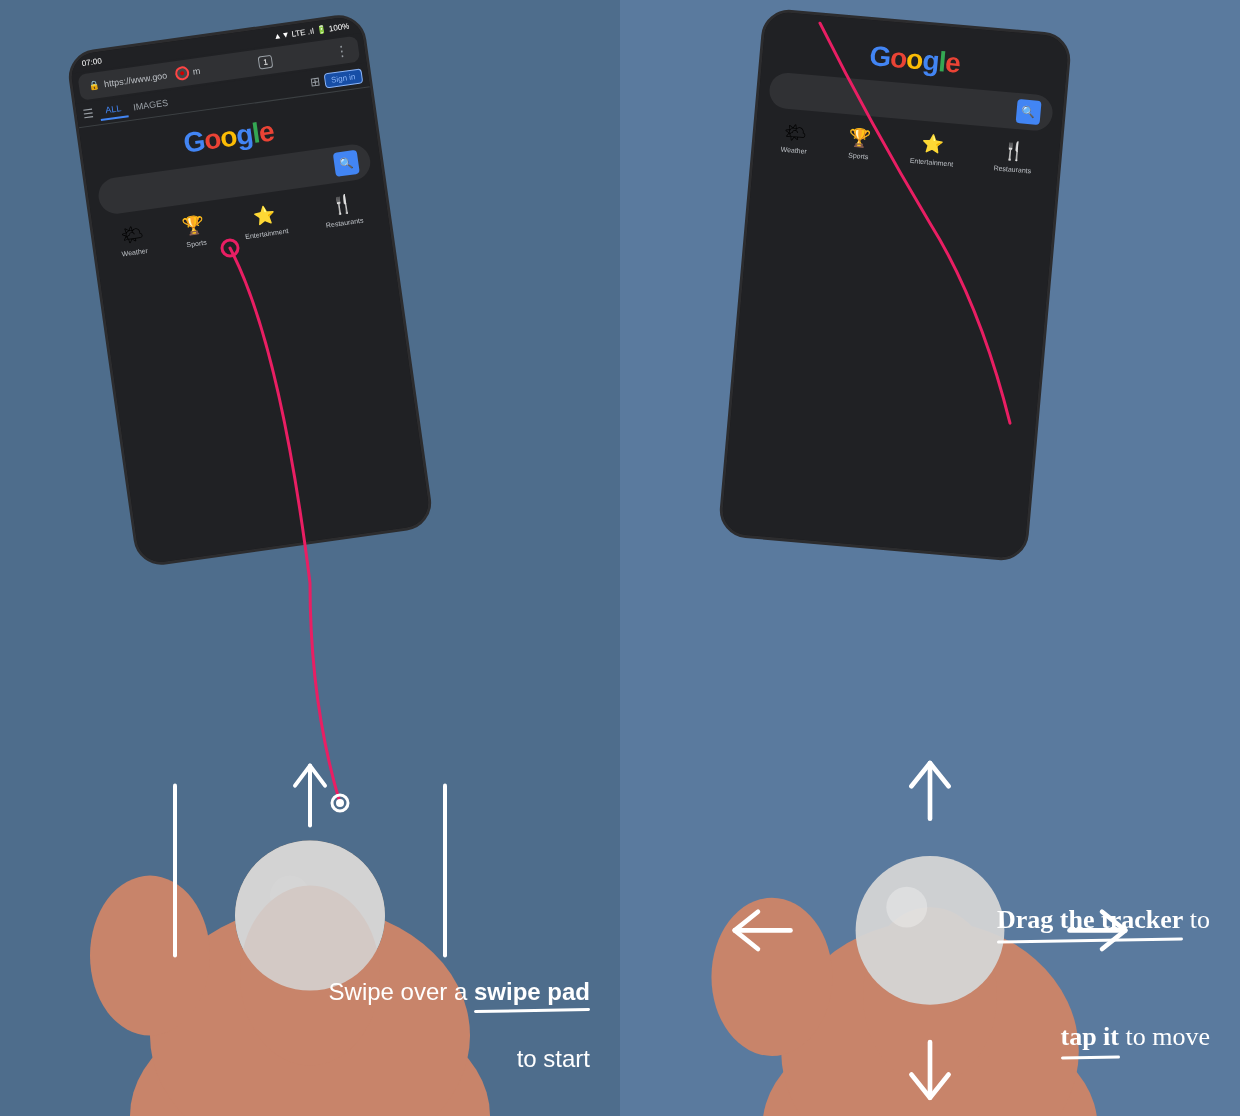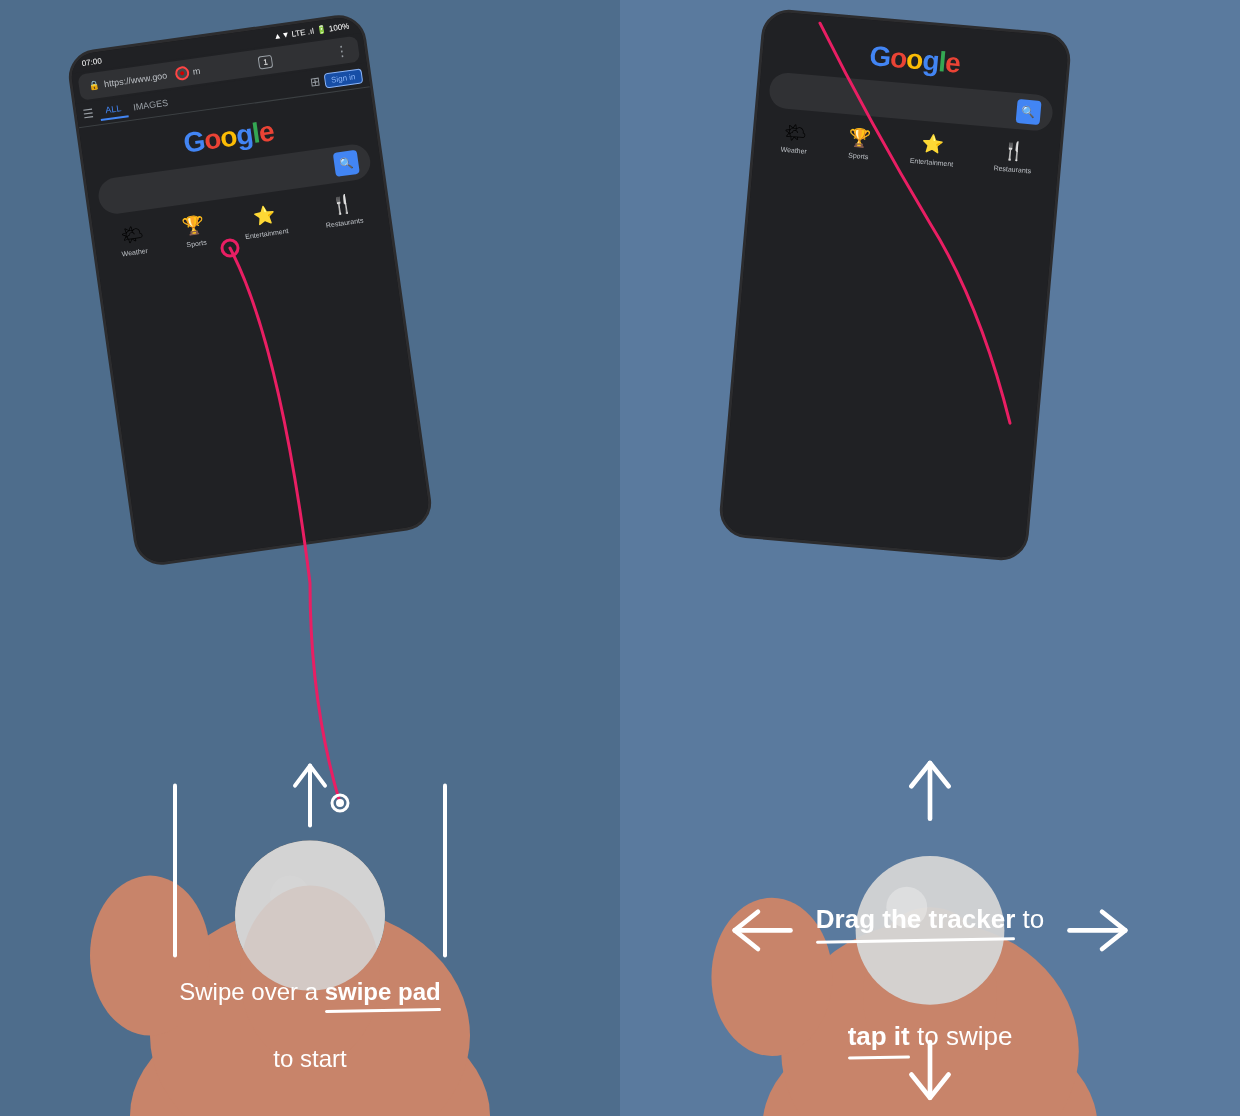--- a/index.html
+++ b/index.html
@@ -236,26 +236,27 @@
     
     .panel-text {
       position: absolute;
       bottom: 40px;
       left: 0;
       right: 0;
       padding: 0 30px;
       color: white;
       font-size: 24px;
       line-height: 1.4;
-      text-align: center;
+      text-align: right;
     }
 
     .panel-text-right {
       bottom: 50px;
-      text-align: center;
+      text-align: right;
+      font-family: Liberation Serif, serif;
     }
 
     .bold-text {
       font-weight: bold;
     }
 
     .underline-sketch {
       display: inline-block;
       position: relative;
     }
@@ -464,16 +465,16 @@
   </svg>
 
   <svg style="position:absolute;top:0;left:0;width:100%;height:40%;pointer-events:none;" viewBox="0 0 620 400">
     <path d="M 200 0 Q 250 100, 310 200 Q 360 280, 390 400" stroke="#e91e63" stroke-width="3" fill="none" stroke-linecap="round"></path>
   </svg>
 
   <div class="panel-text panel-text-right" style="bottom:60px;font-size:26px;line-height:1.5;">
     <span class="bold-text underline-sketch">Drag the tracker</span><span> to</span>
     <br>
     <br><br>
-    <span class="bold-text underline-sketch">tap it</span><span> to swipe</span>
+    <span class="bold-text underline-sketch">tap it</span><span> to move</span>
   </div>
 
 </div>
 
 </body></html>

